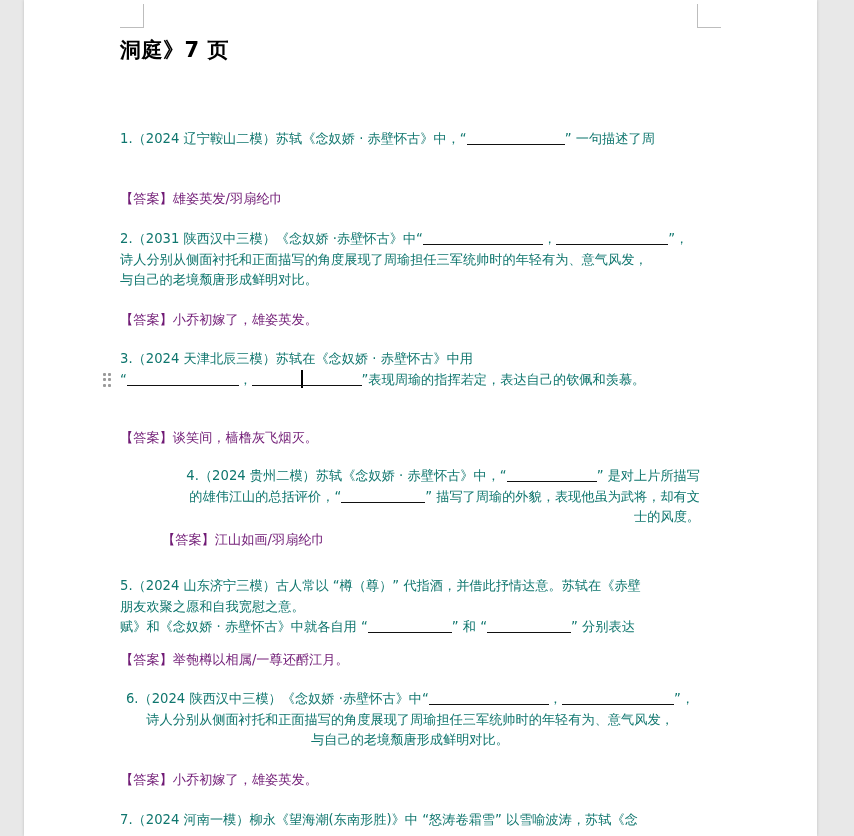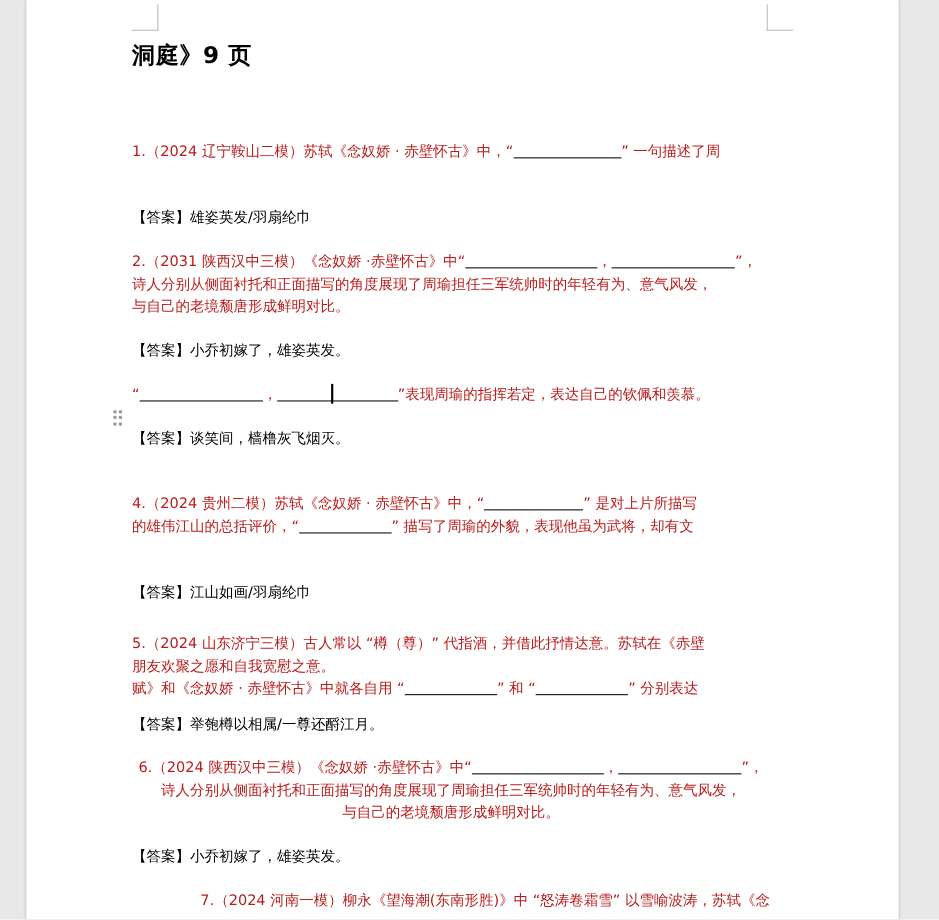--- a/index.html
+++ b/index.html
@@ -20,25 +20,25 @@
     .content {
       position: absolute; left: 120px; top: 0; width: 580px;
     }
     .title {
       position: absolute; left: 0; top: 30px; width: 580px;
       font-size: 21px; font-weight: bold; color: #000;
       line-height: 40px; letter-spacing: 0.5px;
     }
     .q {
       position: absolute; left: 0; width: 580px;
-      font-size: 13.2px; line-height: 20.5px; color: #b91c1c;
+      font-size: 13.2px; line-height: 20.5px; color: #0f766e;
     }
     .ans {
       position: absolute; left: 0; width: 580px;
-      font-size: 13.2px; line-height: 20px; color: #000000;
+      font-size: 13.2px; line-height: 20px; color: #701a75;
     }
     .blank {
       display: inline-block; border-bottom: 1px solid #111;
       height: 14px; vertical-align: -2px;
     }
     .drag-handle {
       position: absolute; left: 103px; top: 373px; width: 10px; height: 14px;
       display: grid; grid-template-columns: 3px 3px; column-gap: 2px; row-gap: 2px;
     }
     .drag-handle span { width: 3px; height: 3px; background: #9a9a9a; border-radius: 1px; }
@@ -59,56 +59,58 @@
   <span></span>
     <span></span>
     <span></span>
     <span></span>
     <span></span>
     <span></span>
 </div>
 
 <div class="content">
   <div class="title">
-    <div>洞庭》9 页</div>
+    <div>洞庭》7 页</div>
   </div>
 
   <div class="q" style="top:129px;">
     <div><span>1.（2024 辽宁鞍山二模）苏轼《念奴娇 · 赤壁怀古》中，“</span><span class="blank" style="width:98px"></span><span>” 一句描述了周</span></div>
   </div>
   <div class="ans" style="top:189px;">【答案】雄姿英发/羽扇纶巾</div>
 
   <div class="q" style="top:229px;">
     <div style="white-space:nowrap"><span>2.（2031 陕西汉中三模）《念奴娇 ·赤壁怀古》中“</span><span class="blank" style="width:120px"></span><span>，</span><span class="blank" style="width:112px"></span><span>”，</span></div>
     <div style="white-space:nowrap">诗人分别从侧面衬托和正面描写的角度展现了周瑜担任三军统帅时的年轻有为、意气风发，</div>
     <div>与自己的老境颓唐形成鲜明对比。</div>
   </div>
   <div class="ans" style="top:310px;">【答案】小乔初嫁了，雄姿英发。</div>
 
   <div class="q" style="top:349px;">
+    <div>3.（2024 天津北辰三模）苏轼在《念奴娇 · 赤壁怀古》中用</div>
     <div style="white-space:nowrap"><span>“</span><span class="blank" style="width:112px"></span><span>，</span><span class="blank" style="width:50px"></span><span class="cursor"></span><span class="blank" style="width:60px"></span><span>”表现周瑜的指挥若定，表达自己的钦佩和羡慕。</span></div>
   </div>
-  <div class="ans" style="top:390px;">【答案】谈笑间，樯橹灰飞烟灭。</div>
+  <div class="ans" style="top:428px;">【答案】谈笑间，樯橹灰飞烟灭。</div>
 
-  <div class="q" style="top:449px;">
+  <div class="q" style="top:466px;text-align:right;">
     <div style="white-space:nowrap"><span>4.（2024 贵州二模）苏轼《念奴娇 · 赤壁怀古》中，“</span><span class="blank" style="width:90px"></span><span>” 是对上片所描写</span></div>
     <div style="white-space:nowrap"><span>的雄伟江山的总括评价，“</span><span class="blank" style="width:84px"></span><span>” 描写了周瑜的外貌，表现他虽为武将，却有文</span></div>
+    <div>士的风度。</div>
   </div>
-  <div class="ans" style="top:530px;">【答案】江山如画/羽扇纶巾</div>
+  <div class="ans" style="top:530px;margin-left:42px;">【答案】江山如画/羽扇纶巾</div>
 
   <div class="q" style="top:576px;">
     <div style="white-space:nowrap">5.（2024 山东济宁三模）古人常以 “樽（尊）” 代指酒，并借此抒情达意。苏轼在《赤壁</div>
     <div>朋友欢聚之愿和自我宽慰之意。</div>
     <div style="white-space:nowrap"><span>赋》和《念奴娇 · 赤壁怀古》中就各自用 “</span><span class="blank" style="width:84px"></span><span>” 和 “</span><span class="blank" style="width:84px"></span><span>” 分别表达</span></div>
   </div>
   <div class="ans" style="top:650px;">【答案】举匏樽以相属/一尊还酹江月。</div>
 
   <div class="q" style="top:689px;text-align:center;">
     <div style="white-space:nowrap"><span>6.（2024 陕西汉中三模）《念奴娇 ·赤壁怀古》中“</span><span class="blank" style="width:120px"></span><span>，</span><span class="blank" style="width:112px"></span><span>”，</span></div>
     <div style="white-space:nowrap">诗人分别从侧面衬托和正面描写的角度展现了周瑜担任三军统帅时的年轻有为、意气风发，</div>
     <div>与自己的老境颓唐形成鲜明对比。</div>
   </div>
   <div class="ans" style="top:770px;">【答案】小乔初嫁了，雄姿英发。</div>
 
-  <div class="q" style="top:810px;text-align:right;">
+  <div class="q" style="top:810px;">
     <div style="white-space:nowrap">7.（2024 河南一模）柳永《望海潮(东南形胜)》中 “怒涛卷霜雪” 以雪喻波涛，苏轼《念</div>
   </div>
 </div>
 
 </body></html>

